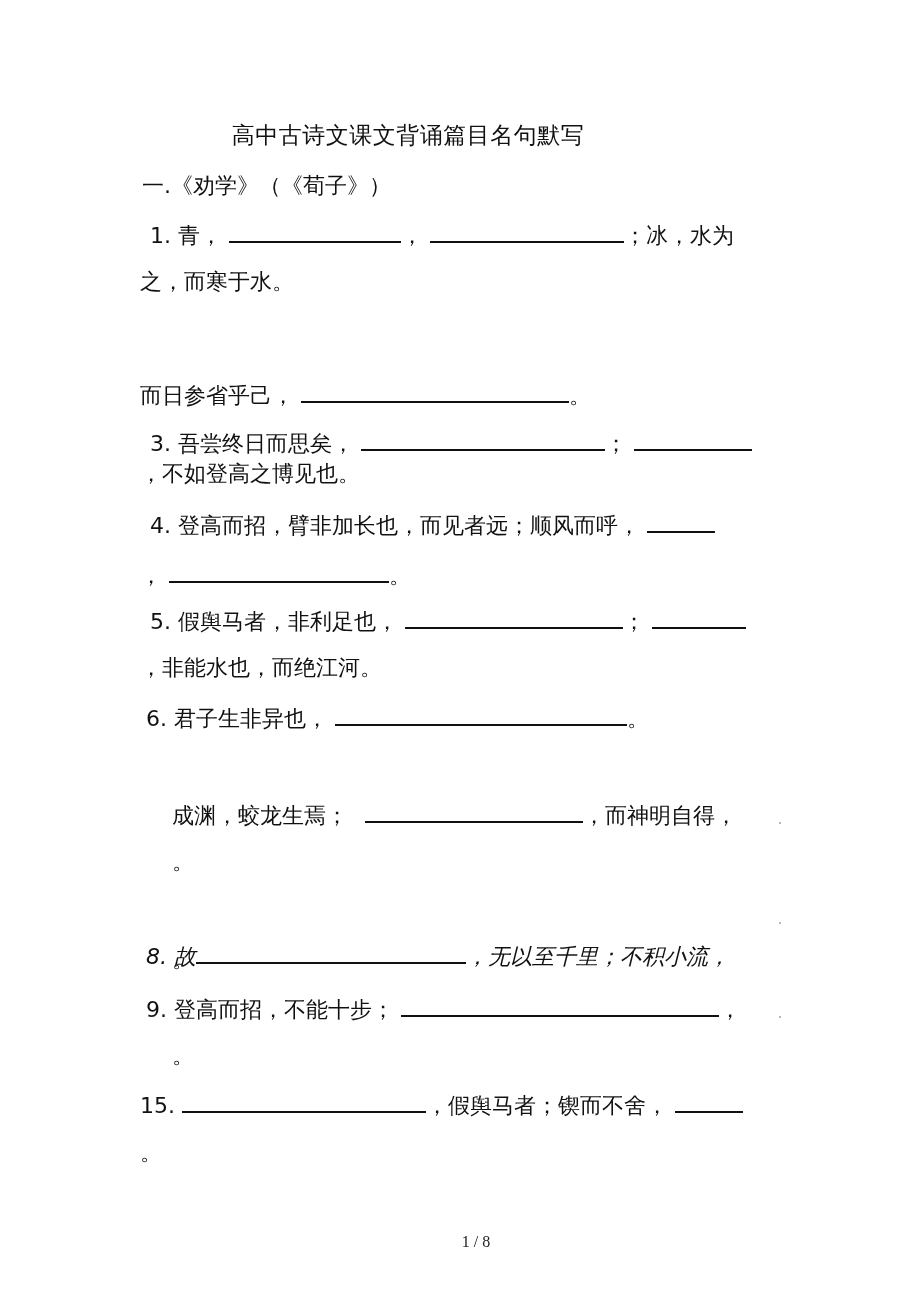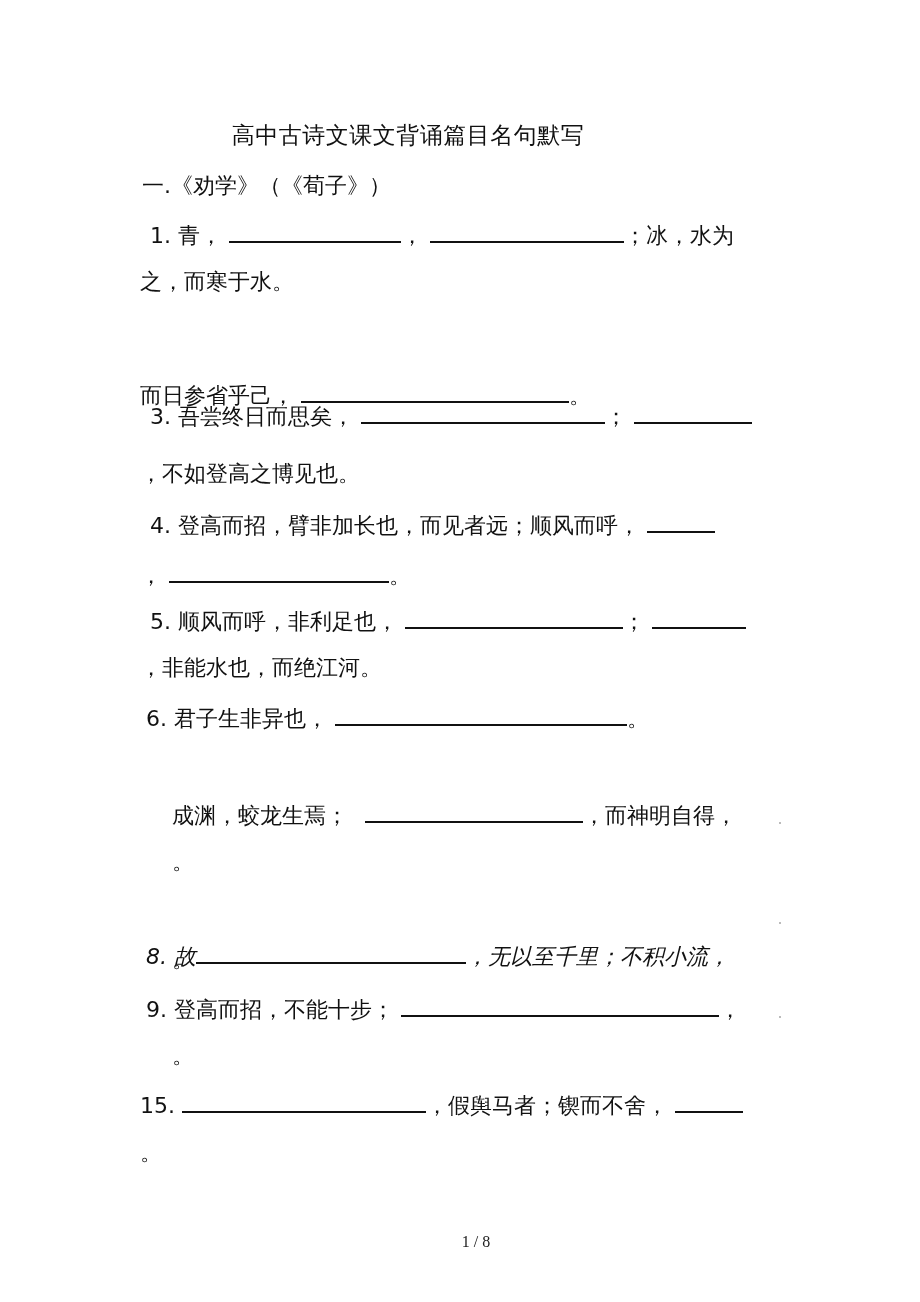--- a/index.html
+++ b/index.html
@@ -29,41 +29,41 @@
     <span class="blank" style="width:172px;"></span><span>，</span>
     <span class="blank" style="width:194px;"></span><span>；冰，水为</span>
   </div>
   <div class="line" style="top:267px; left:140px;">之，而寒于水。</div>
 
   <div class="line" style="top:363px; left:140px;margin-top:16px;">
     <span>而日参省乎己，</span>
     <span class="blank" style="width:268px;"></span><span>。</span>
   </div>
 
-  <div class="line" style="top:400px; left:150px;">
+  <div class="line" style="top:427px; left:150px;">
     <span>3.</span>
     <span>吾尝终日而思矣，</span>
     <span class="blank" style="width:244px;"></span><span>；</span>
     <span class="blank" style="width:118px;"></span>
   </div>
   <div class="line" style="top:459px; left:140px;">，不如登高之博见也。</div>
 
   <div class="line" style="top:509px; left:150px;">
     <span>4.</span>
     <span>登高而招，臂非加长也，而见者远；顺风而呼，</span>
     <span class="blank" style="width:68px;"></span>
   </div>
   <div class="line" style="top:559px; left:140px;">
     <span>，</span>
     <span class="blank" style="width:220px;"></span><span>。</span>
   </div>
 
   <div class="line" style="top:605px; left:150px;">
     <span>5.</span>
-    <span>顺风而呼，非利足也，</span>
+    <span>假舆马者，非利足也，</span>
     <span class="blank" style="width:218px;"></span><span>；</span>
     <span class="blank" style="width:94px;"></span>
   </div>
   <div class="line" style="top:653px; left:140px;">，非能水也，而绝江河。</div>
 
   <div class="line" style="top:702px; left:146px;">
     <span>6.</span>
     <span>君子生非异也，</span>
     <span class="blank" style="width:292px;"></span><span>。</span>
   </div>

